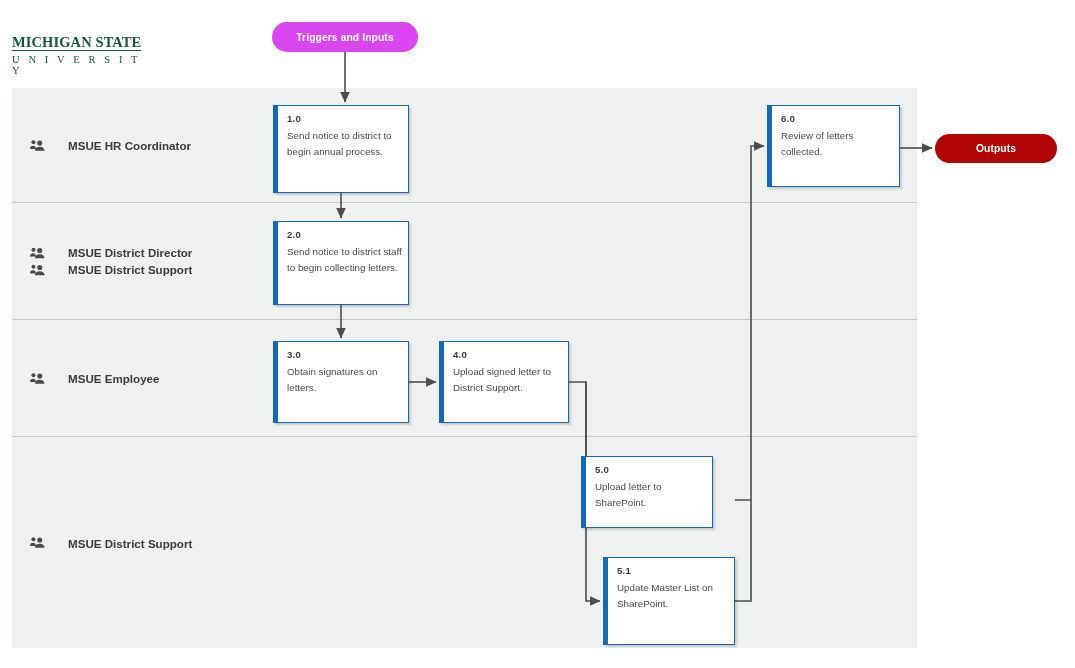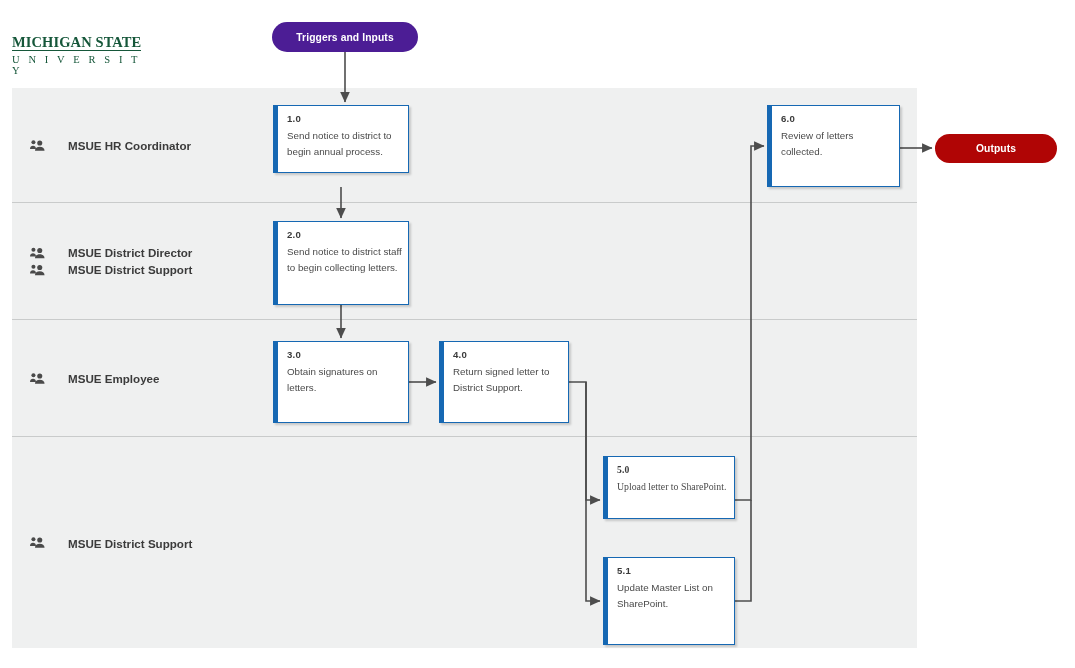--- a/index.html
+++ b/index.html
@@ -113,21 +113,21 @@
     box-sizing: border-box;
     border-radius: 999px;
     display: flex;
     align-items: center;
     justify-content: center;
     font-size: 10.3px;
     font-weight: bold;
     color: #ffffff;
     letter-spacing: 0.1px;
   }
-  #trigger-pill { background: #4c1d95; }
+  #trigger-pill { background: #d946ef; }
   #outputs-pill { background: #b00505; }
 
   
   #connectors {
     position: absolute;
     left: 0; top: 0;
     width: 1075px;
     height: 668px;
     pointer-events: none;
   }
@@ -238,41 +238,41 @@
   </svg>
 
   <div class="pill" id="trigger-pill" style="left:272px;top:22px;width:146px;height:30px;">
     <span>Triggers and Inputs</span>
   </div>
 
   <div class="pill" id="outputs-pill" style="left:935px;top:134px;width:122px;height:29px;">
     <span>Outputs</span>
   </div>
 
-  <div class="pbox" style="left:273px;top:105px;width:136px;height:68px;">
+  <div class="pbox" style="left:273px;top:105px;width:136px;height:88px;">
     <span class="pnum">1.0</span>
     <span class="ptext">Send notice to district to begin annual process.</span>
   </div>
 
   <div class="pbox" style="left:273px;top:221px;width:136px;height:84px;">
     <span class="pnum">2.0</span>
     <span class="ptext">Send notice to district staff to begin collecting letters.</span>
   </div>
 
   <div class="pbox" style="left:273px;top:341px;width:136px;height:82px;">
     <span class="pnum">3.0</span>
     <span class="ptext">Obtain signatures on letters.</span>
   </div>
 
   <div class="pbox" style="left:439px;top:341px;width:130px;height:82px;">
     <span class="pnum">4.0</span>
-    <span class="ptext">Return signed letter to District Support.</span>
-  </div>
-
-  <div class="pbox" style="left:603px;top:456px;width:132px;height:63px;font-family:Liberation Serif, serif;">
+    <span class="ptext">Upload signed letter to District Support.</span>
+  </div>
+
+  <div class="pbox" style="left:581px;top:456px;width:132px;height:72px;">
     <span class="pnum">5.0</span>
     <span class="ptext">Upload letter to SharePoint.</span>
   </div>
 
   <div class="pbox" style="left:603px;top:557px;width:132px;height:88px;">
     <span class="pnum">5.1</span>
     <span class="ptext">Update Master List on SharePoint.</span>
   </div>
 
   <div class="pbox" style="left:767px;top:105px;width:133px;height:82px;padding-left:44px;">

